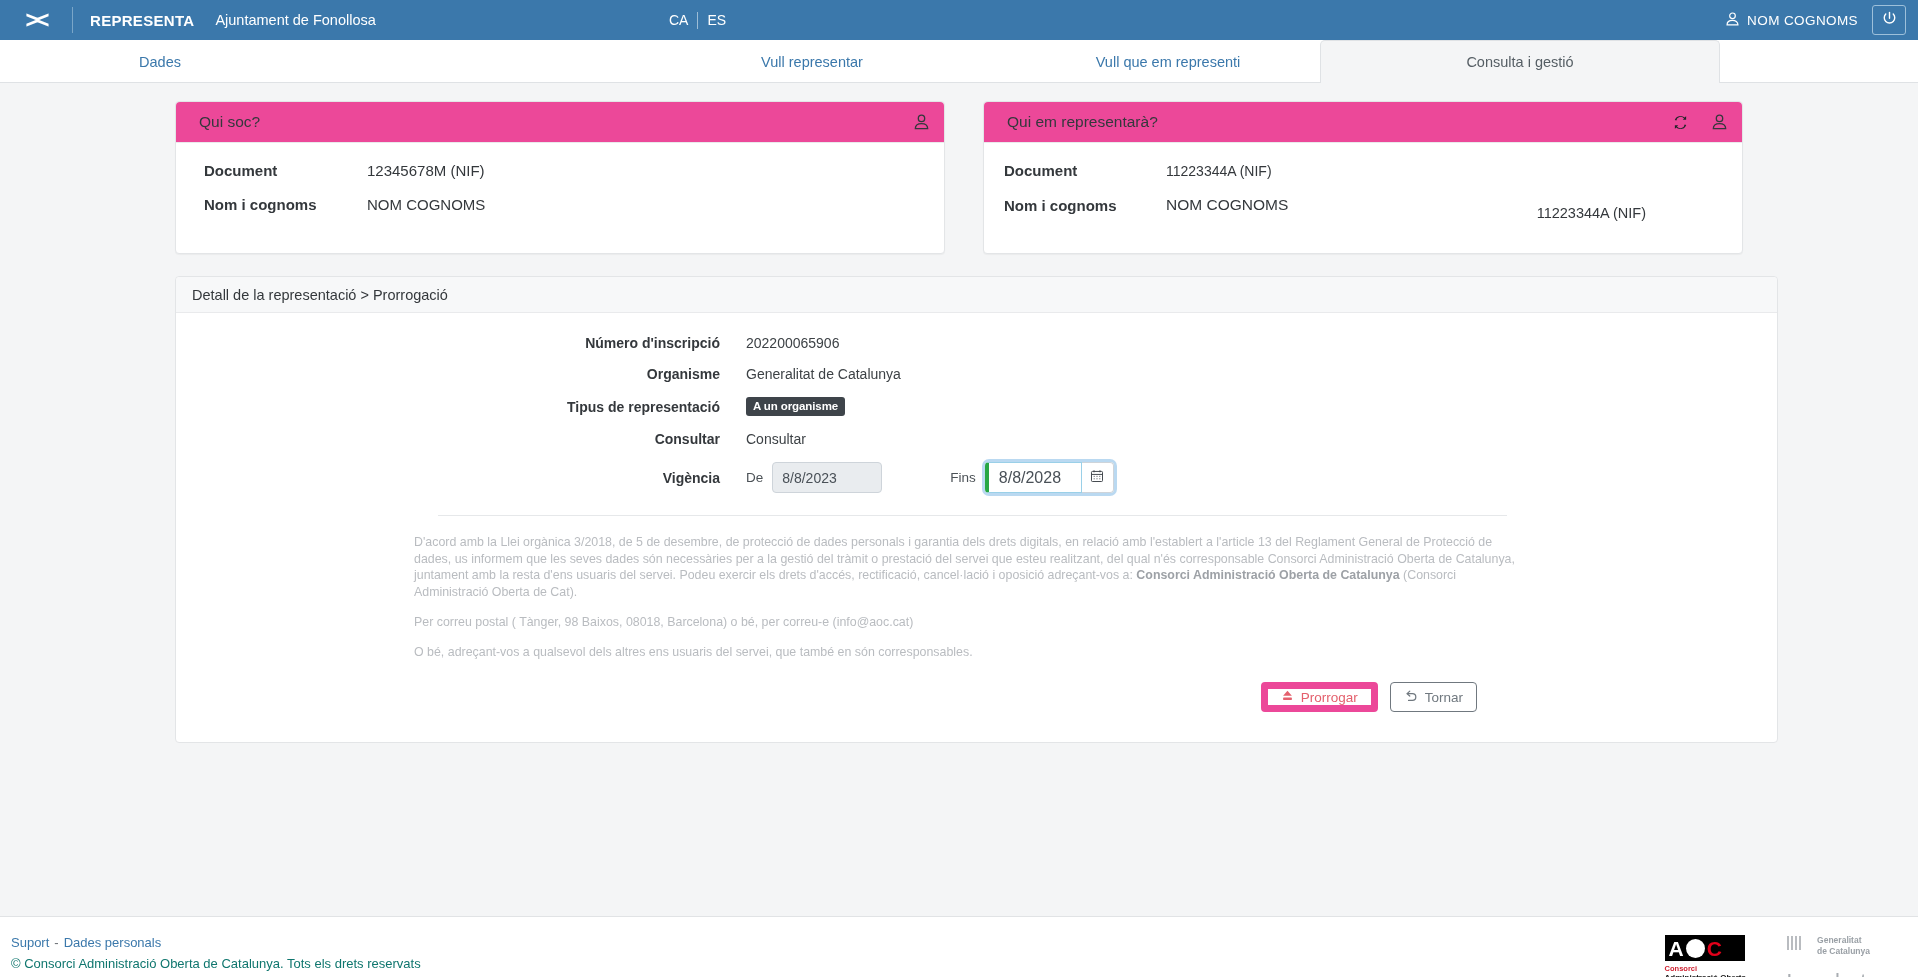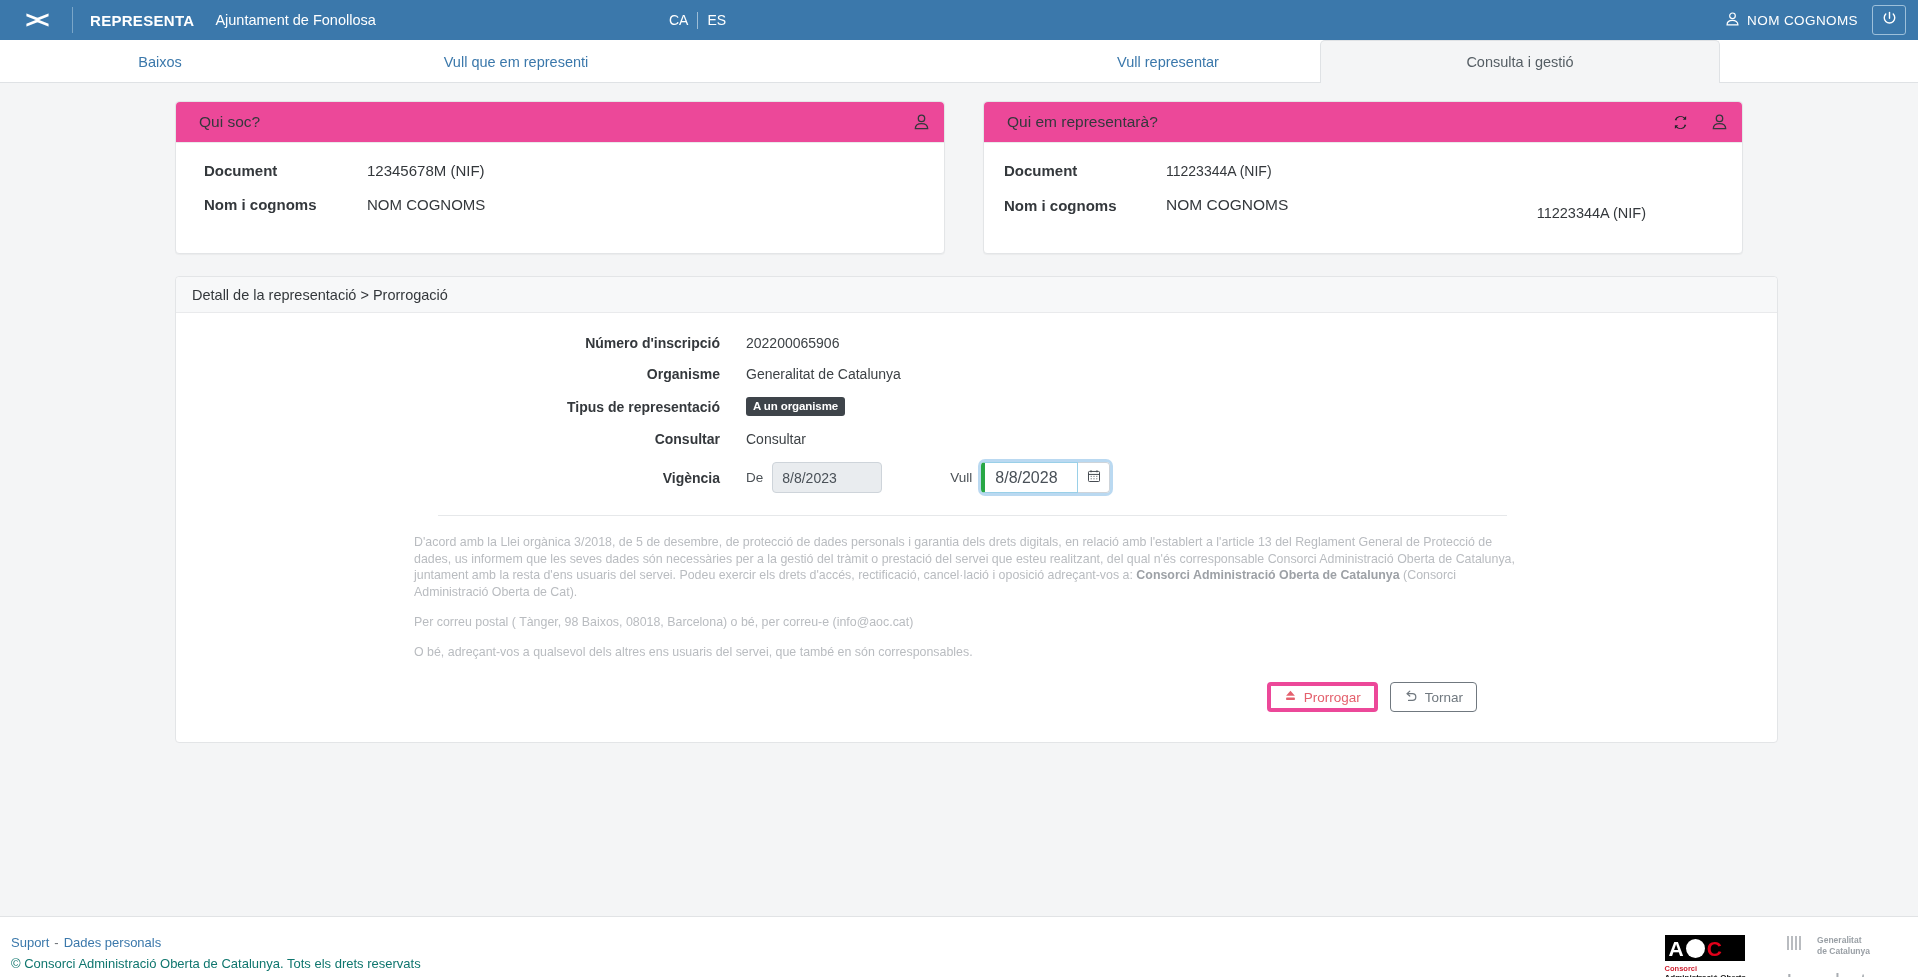--- a/index.html
+++ b/index.html
@@ -140,21 +140,21 @@
   .legal { padding:18px 262px 0 238px; }
   .legal p { font-size:12.4px; line-height:1.35; color:#b9bcc0; margin:0 0 13px 0; }
   .legal p:last-child { margin-bottom:0; }
   .legal b { color:#9da1a6; font-weight:bold; }
 
   .actions { display:flex; justify-content:flex-end; gap:12px; padding:22px 300px 30px 0; }
   .btn {
     height:30px; border-radius:4px; display:flex; align-items:center; gap:7px;
     padding:0 13px; font-size:13.5px; cursor:pointer; background:#fff;
   }
-  .btn-danger { border:4px solid #ec4899; color:#e4606d; }
+  .btn-danger { border:7px solid #ec4899; color:#e4606d; }
   .btn-secondary { border:1px solid #70787f; color:#70787f; }
 
   
   .footer {
     height:104px; background:#fff; border-top:1px solid #e1e3e5;
     position:relative; padding:18px 0 0 11px;
   }
   .f-links { font-size:13px; color:#3b78ab; margin-bottom:6px; }
   .f-links a { color:#3b78ab; text-decoration:none; cursor:pointer; }
   .f-dash { color:#6a6f74; margin:0 5px; }
@@ -208,23 +208,23 @@
           <path d="M8 1.5v6.2"></path>
           <path d="M12 3.3a5.6 5.6 0 1 1-8 0"></path>
         </svg>
       </span>
     </div>
   </div>
 </div>
 
 <div class="tabs-wrap">
   <div class="tabs">
-    <div class="tab t1">Baixos</div>
+    <div class="tab t1">Dades</div>
+    <div class="tab t3">Vull representar</div>
     <div class="tab t2">Vull que em representi</div>
-    <div class="tab t3">Vull representar</div>
   </div>
   <div class="tab active">Consulta i gestió</div>
 </div>
 
 <div class="page">
 
   <div class="cards-row">
 
     <div class="card card-a">
       <div class="card-head">
@@ -305,21 +305,21 @@
         <div class="flabel">Consultar</div>
         <div class="fval">Consultar</div>
       </div>
 
       <div class="frow">
         <div class="flabel">Vigència</div>
         <div class="vig-row">
           <span class="sublabel">De</span>
           <div class="date-ro">8/8/2023</div>
           <span class="gap-lg"></span>
-          <span class="sublabel">Vull</span>
+          <span class="sublabel">Fins</span>
           <div class="date-focus-wrap">
             <div class="date-edit">8/8/2028</div>
             <div class="cal-btn">
               <span>
                 <svg width="14" height="14" viewBox="0 0 16 16" fill="none" stroke="#3e444a" stroke-width="1.1">
                   <rect x="1.7" y="2.8" width="12.6" height="11.5" rx="1"></rect>
                   <path d="M1.7 6.2h12.6M4.6 1.4v2.4M11.4 1.4v2.4"></path>
                   <path d="M4.2 8.4h1.2M7.4 8.4h1.2M10.6 8.4h1.2M4.2 11.2h1.2M7.4 11.2h1.2M10.6 11.2h1.2" stroke-width="1"></path>
                 </svg>
               </span>

